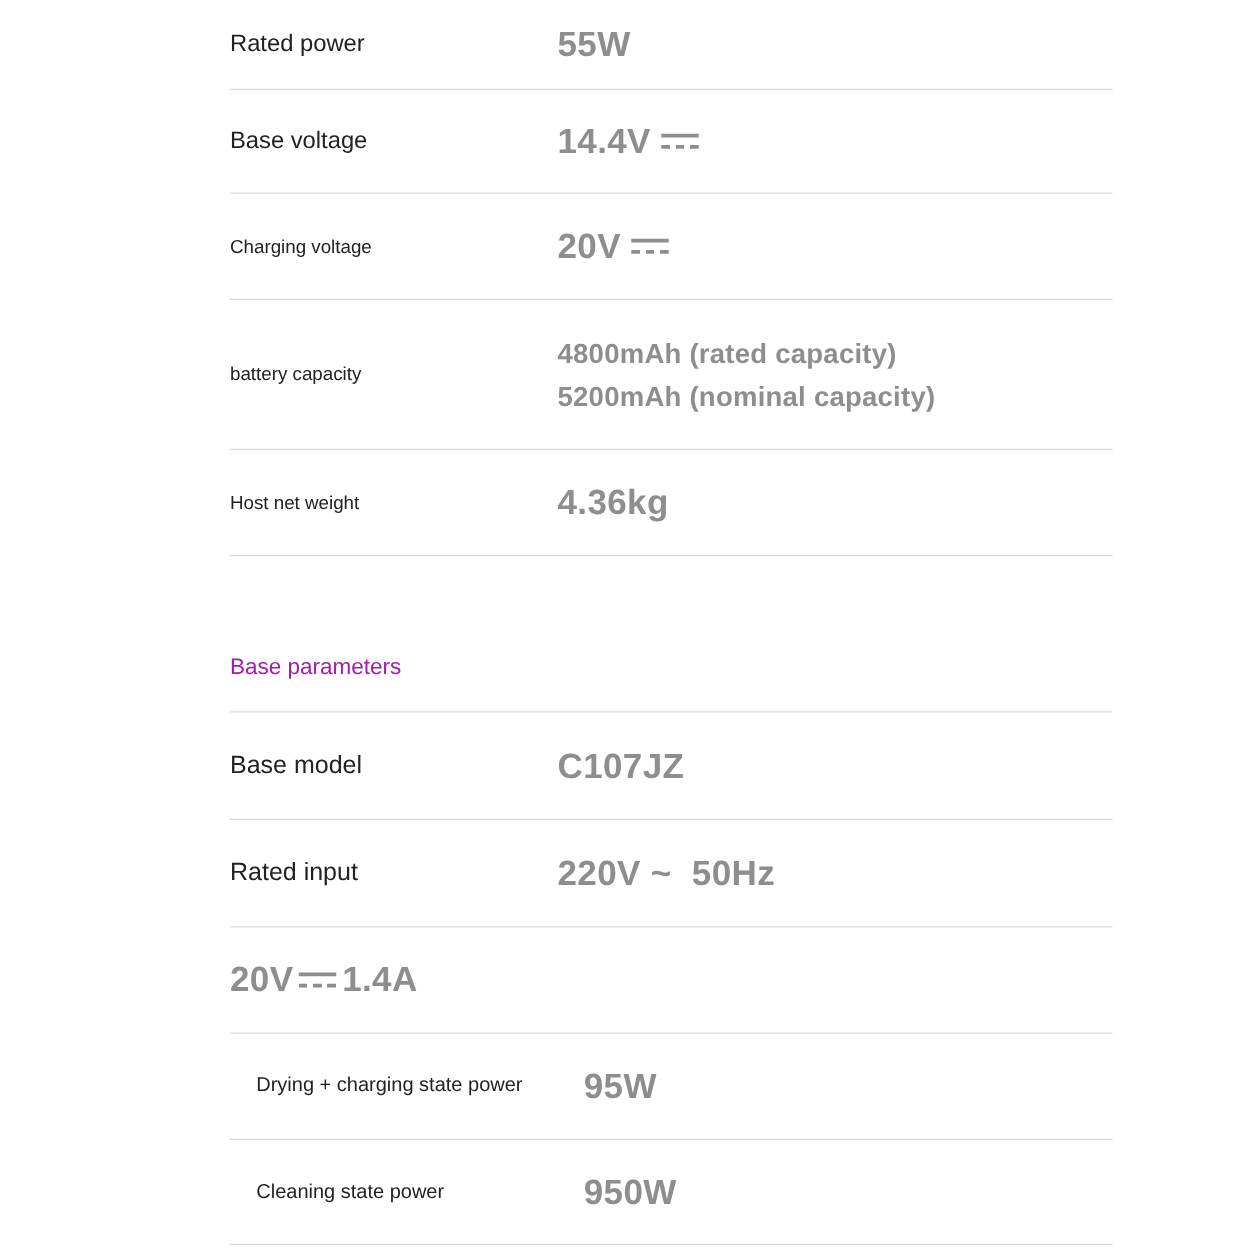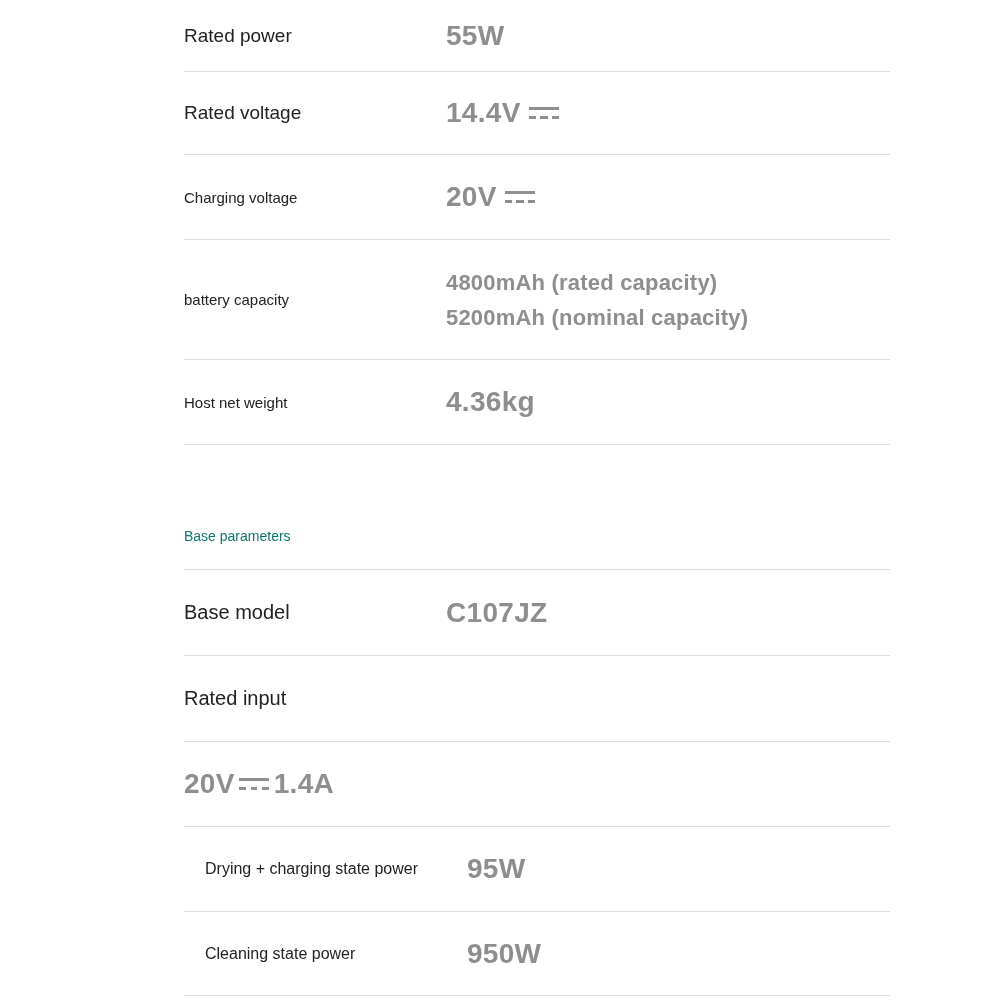--- a/index.html
+++ b/index.html
@@ -48,22 +48,22 @@
     letter-spacing: 0.2px;
   }
   .section-row {
     height: 125px;
     display: flex;
     align-items: flex-end;
     padding-bottom: 25px;
     border-bottom: 1px solid #dcdcdc;
   }
   .section-title {
-    color: #0f766e;
-    font-size: 14px;
+    color: #a21caf;
+    font-size: 18px;
   }
   
   .dc {
     display: inline-block;
     width: 30px;
     height: 12px;
     position: relative;
     vertical-align: middle;
     margin-left: 8px;
     transform: translateY(-2px);
@@ -86,21 +86,21 @@
 <body>
 
 <div class="spec">
 
   <div class="row h72">
     <div class="label lbl-lg">Rated power</div>
     <div class="value"><span>55W</span></div>
   </div>
 
   <div class="row h83">
-    <div class="label lbl-lg">Rated voltage</div>
+    <div class="label lbl-lg">Base voltage</div>
     <div class="value">
       <span>14.4V</span><span class="dc"><span class="dc-solid"></span><span class="dc-dashes"></span></span>
     </div>
   </div>
 
   <div class="row h85">
     <div class="label lbl-sm">Charging voltage</div>
     <div class="value">
       <span>20V</span><span class="dc"><span class="dc-solid"></span><span class="dc-dashes"></span></span>
     </div>
@@ -123,20 +123,21 @@
     <div class="section-title">Base parameters</div>
   </div>
 
   <div class="row h86">
     <div class="label lbl-lg2">Base model</div>
     <div class="value"><span>C107JZ</span></div>
   </div>
 
   <div class="row h86">
     <div class="label lbl-lg2">Rated input</div>
+    <div class="value"><span>220V ~&nbsp; 50Hz</span></div>
   </div>
 
   <div class="row h85">
     <div class="value">
       <span>20V</span><span class="dc dc-mid"><span class="dc-solid"></span><span class="dc-dashes"></span></span><span>1.4A</span>
     </div>
   </div>
 
   <div class="row h85">
     <div class="label lbl-md">Drying + charging state power</div>

